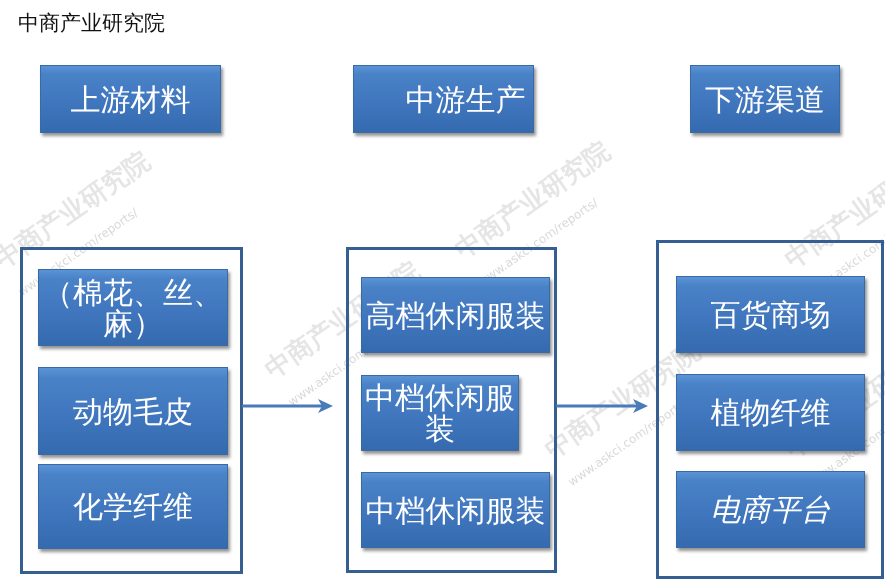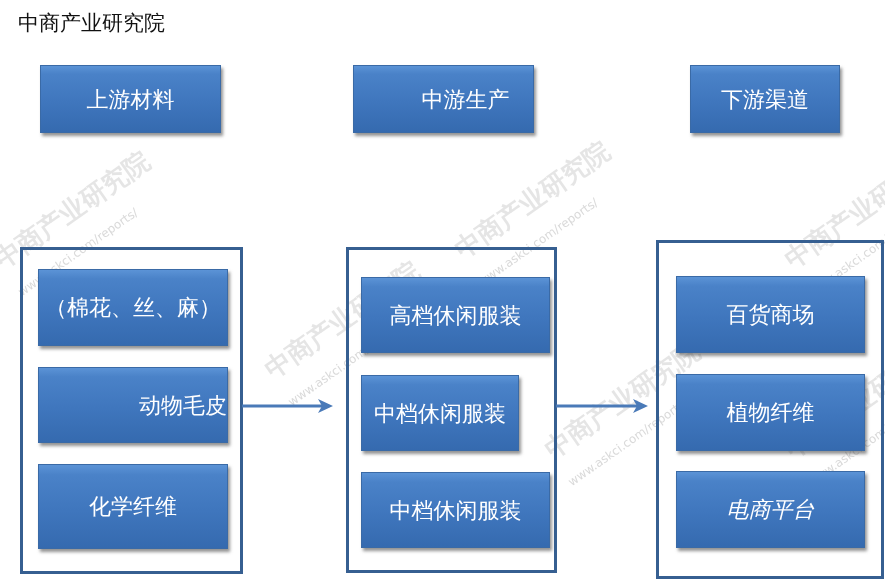--- a/index.html
+++ b/index.html
@@ -12,21 +12,21 @@
     position:absolute; left:18px; top:9px;
     font-size:21px; color:#111; letter-spacing:0px;
   }
   .box {
     position:absolute; box-sizing:border-box;
     background: linear-gradient(to bottom, #5b93d6 0%, #4a82c8 12%, #3f76bd 55%, #356aaf 100%);
     border:1px solid #3a6aa6;
     box-shadow: 2px 3px 3px rgba(60,60,60,0.55);
     color:#ffffff;
     display:flex; align-items:center; justify-content:center;
-    text-align:center; font-size:22px; line-height:31px;
+    text-align:center; font-size:30px; line-height:31px;
   }
   .box .inner { display:flex; flex-direction:column; align-items:center; }
   .group {
     position:absolute; box-sizing:border-box;
     border:3px solid #365f91; background:transparent;
   }
   .arrow { position:absolute; height:14px; }
   .watermark {
     position:absolute; color:rgba(180,180,180,0.35);
     font-size:26px; transform:rotate(-35deg); white-space:nowrap;
@@ -67,21 +67,21 @@
 <div class="box" style="left:678px;top:65px;width:150px;height:68px;margin-left:12px;">
   <span>下游渠道</span>
 </div>
 
 <div class="group" style="left:20px;top:247px;width:223px;height:327px;"></div>
 <div class="box" style="left:38px;top:269px;width:190px;height:77px;">
   <div class="inner">
     <span>（棉花、丝、麻）</span>
   </div>
 </div>
-<div class="box" style="left:38px;top:367px;width:190px;height:76px;justify-content:flex-end;">
+<div class="box" style="left:38px;top:367px;width:190px;height:88px;">
   <div class="inner">
     <span>动物毛皮</span>
   </div>
 </div>
 <div class="box" style="left:38px;top:464px;width:190px;height:85px;">
   <div class="inner">
     <span>化学纤维</span>
   </div>
 </div>
 

